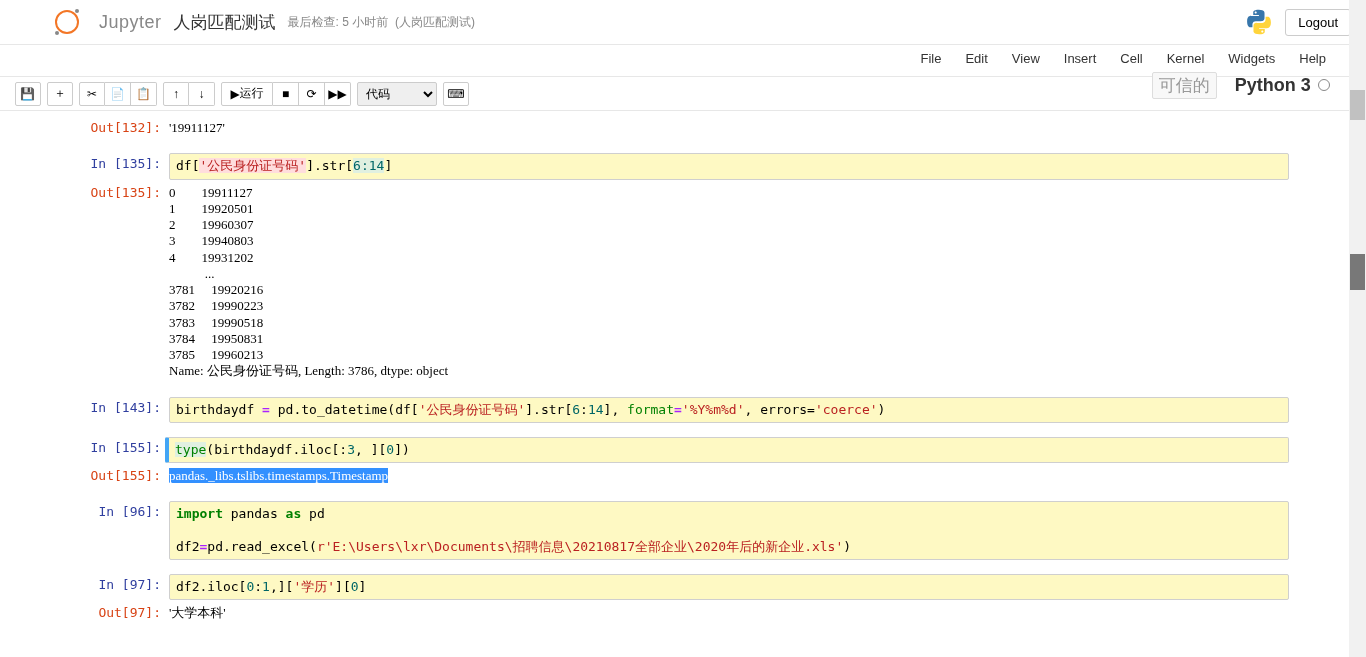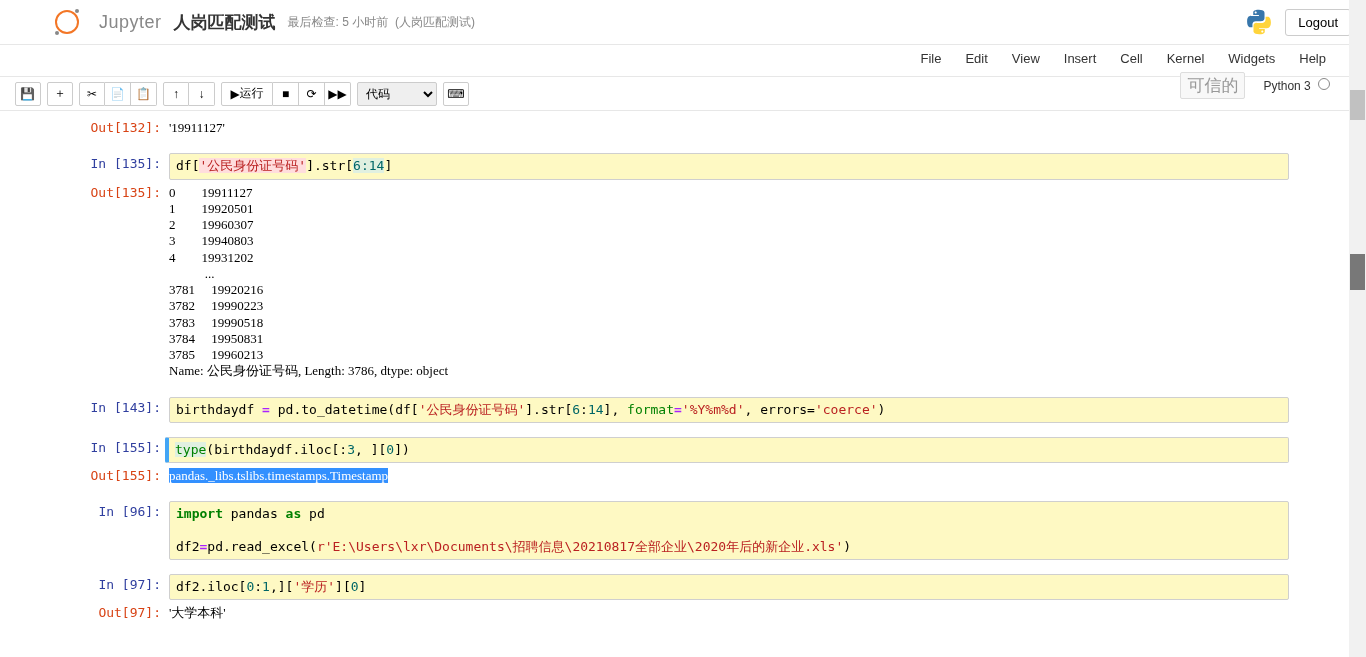--- a/index.html
+++ b/index.html
@@ -6,32 +6,32 @@
 body { font-family: "Helvetica Neue", Helvetica, Arial, sans-serif; font-size: 13px; color: #000; background: #fff; }
 
 .header { display: flex; align-items: center; padding: 5px 15px; border-bottom: 1px solid #e7e7e7; height: 45px; justify-content: space-between; }
 .header-left { display: flex; align-items: center; gap: 12px; }
 .jupyter-logo { display: flex; align-items: center; gap: 20px; margin-left: 40px; }
 .logo-circle { width: 24px; height: 24px; border: 2.5px solid #f37626; border-radius: 50%; position: relative; }
 .logo-circle::before, .logo-circle::after { content: ''; position: absolute; width: 4px; height: 4px; background: #888; border-radius: 50%; }
 .logo-circle::before { top: -3px; right: -2px; }
 .logo-circle::after { bottom: -3px; left: -2px; }
 .logo-text { color: #888; font-size: 18px; font-weight: normal; letter-spacing: 0.5px; }
-.notebook-name { font-size: 17px; color: #333; font-weight: bold; }
+.notebook-name { font-size: 17px; color: #333; }
 .last-check { font-size: 12px; color: #888; }
 .header-right { display: flex; align-items: center; gap: 12px; }
 .python-icon { width: 28px; height: 28px; }
 .logout-btn { border: 1px solid #ccc; background: #fff; padding: 5px 12px; border-radius: 3px; font-size: 13px; cursor: pointer; }
 
 .menubar { display: flex; padding: 0 28px; border-bottom: 1px solid #e7e7e7; align-items: flex-end; height: 32px; justify-content: space-between; flex-direction: column; }
 .menu-left { display: flex; }
 .menu-item { padding: 6px 12px; font-size: 13px; color: #333; cursor: pointer; }
 .menu-right { display: flex; align-items: center; gap: 18px; padding-right: 8px; }
 .trusted { font-size: 17px; color: #999; border: 1px solid #ddd; padding: 1px 6px; border-radius: 2px; background: #f8f8f8; }
-.kernel-label { font-size: 12px; color: #333; }
+.kernel-label { font-size: 18px; color: #333; font-weight: bold; }
 .kernel-status { width: 12px; height: 12px; border: 1.5px solid #888; border-radius: 50%; display: inline-block; }
 
 .toolbar { display: flex; padding: 3px 15px; border-bottom: 1px solid #e7e7e7; gap: 6px; align-items: center; height: 34px; }
 .tool-group { display: flex; }
 .tool-btn { border: 1px solid #ccc; background: #fff; width: 26px; height: 24px; display: flex; align-items: center; justify-content: center; font-size: 12px; cursor: pointer; }
 .tool-group .tool-btn:not(:first-child) { border-left: none; }
 .tool-group .tool-btn:first-child { border-top-left-radius: 2px; border-bottom-left-radius: 2px; }
 .tool-group .tool-btn:last-child { border-top-right-radius: 2px; border-bottom-right-radius: 2px; }
 .run-btn { width: 52px; font-size: 12px; }
 .cell-type-select { border: 1px solid #ccc; height: 24px; font-size: 12px; border-radius: 2px; padding: 0 4px; width: 80px; }

